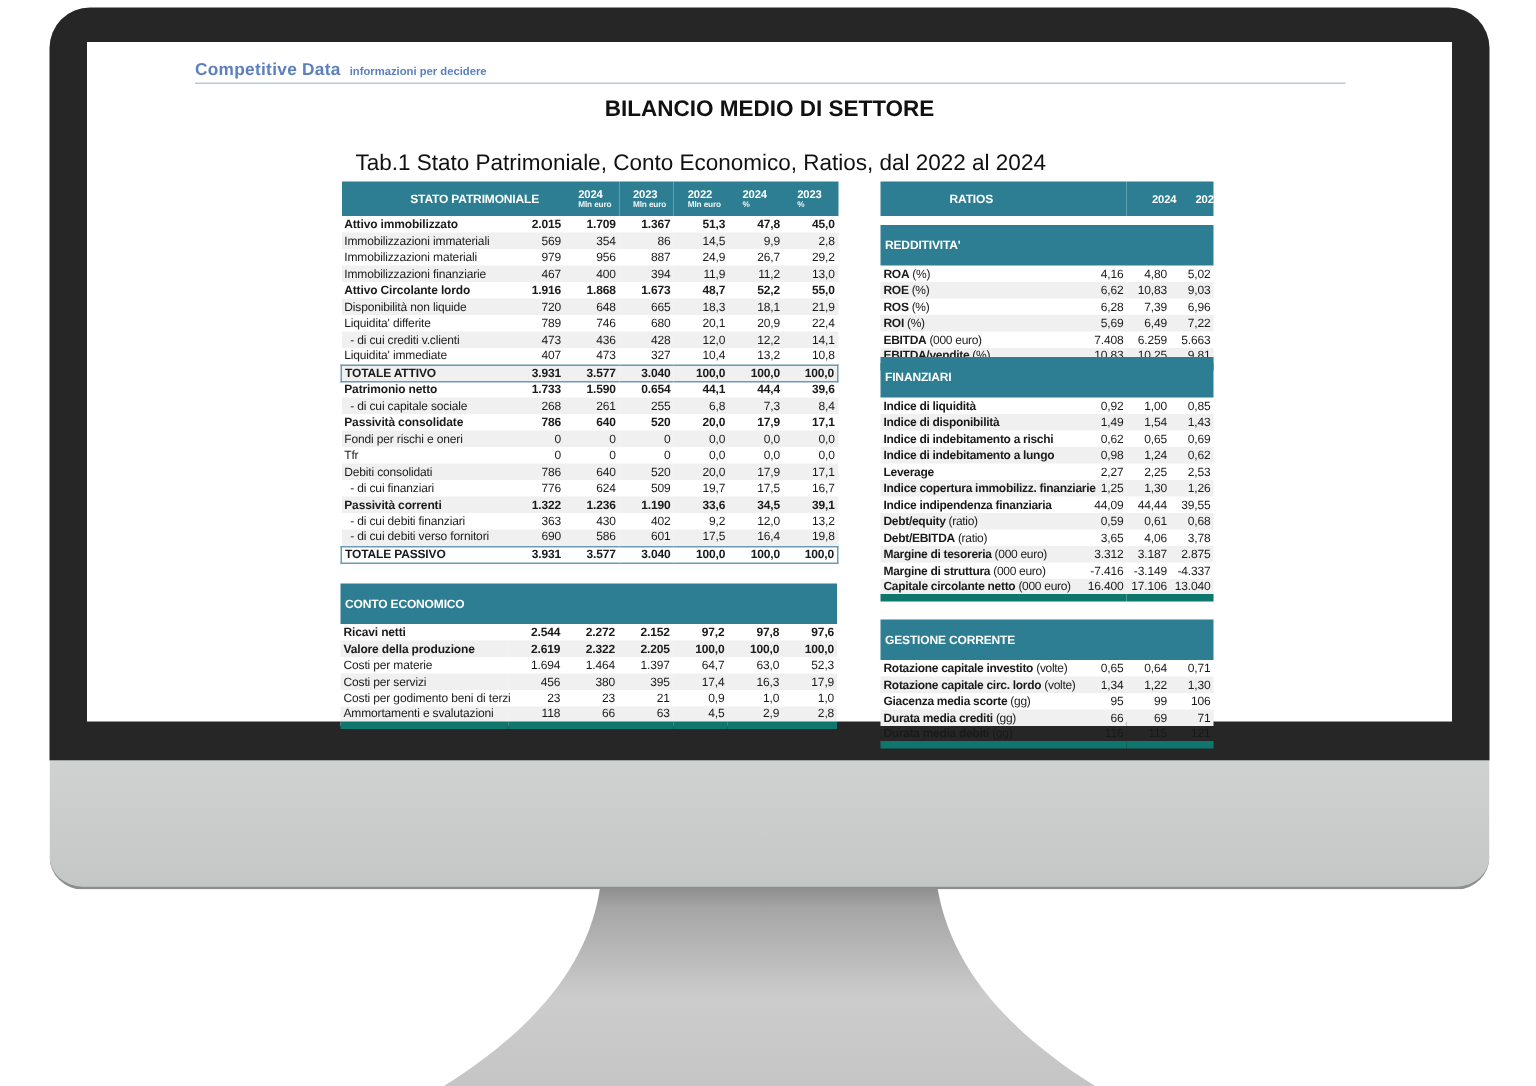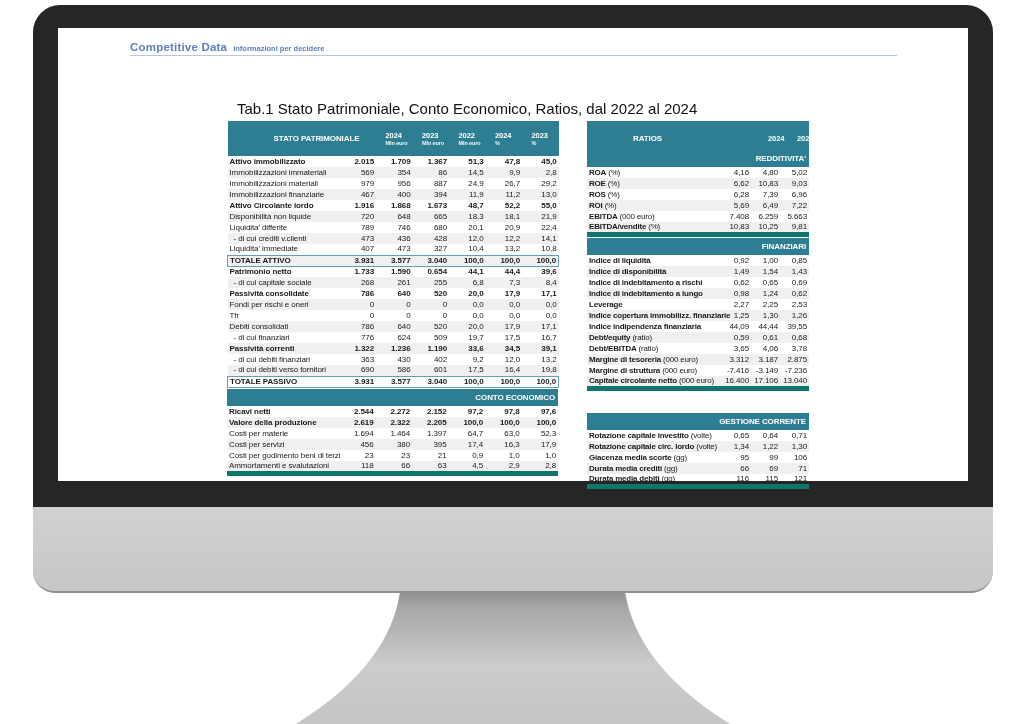--- a/index.html
+++ b/index.html
@@ -41,26 +41,26 @@
   .t tr.b td{font-weight:bold;}
   .t tr.total td{background:#fff;border-top:1.5px solid #6b9cb5;border-bottom:1.5px solid #6b9cb5;font-weight:bold;}
   .t tr.total td:first-child{border-left:1.5px solid #6b9cb5;}
   .t tr.total td:last-child{border-right:1.5px solid #6b9cb5;}
   .t td.ind{padding-left:6px;}
   .sfx{font-weight:normal;}
 
   .left-t{width:331px;}
   .right-t{width:222px;}
 
-  tr.head th{background:var(--accent);color:#fff;vertical-align:middle;height:35px;padding-left:46px;}
+  tr.head th{background:var(--accent);color:#fff;vertical-align:middle;height:23px;padding-left:46px;}
   tr.head th.lbl{text-align:left;font-weight:bold;font-size:8px;}
   .yc .yr{display:block;font-size:7.5px;font-weight:bold;line-height:8px;text-align:right;}
   .yc .un{display:block;font-size:5.5px;font-weight:600;line-height:6px;text-align:right;opacity:.92;}
-  tr.bar th{background:var(--accent);color:#fff;text-align:right;font-weight:bold;
-    font-size:8px;height:17px;padding:0 3px;}
+  tr.bar th{background:var(--accent);color:#fff;text-align:left;font-weight:bold;
+    font-size:8px;height:27px;padding:0 3px;}
   .right-t td.lbl{font-weight:bold;letter-spacing:-0.2px;}
   .endline tbody tr:last-child td{border-bottom:5px solid #0f766e;}
 </style>
 </head>
 <body>
 
 <div class="stage">
 
   <div class="bezel"></div>
   <div class="chin"></div>
@@ -77,20 +77,21 @@
     <path d="M104,0 L329,0 C337,46 367,90 434,132 L0,132 C67,90 97,46 104,0 Z" fill="url(#standGrad)"></path>
   </svg>
 
   <div class="screen">
 
     <div class="logo">
       <span class="brand">Competitive Data</span><span class="tagline">informazioni per decidere</span>
     </div>
     <div class="logo-rule"></div>
 
+    <div class="title">BILANCIO MEDIO DI SETTORE</div>
     <div class="subtitle">Tab.1 Stato Patrimoniale, Conto Economico, Ratios, dal 2022 al 2024</div>
 
     <table class="t left-t" style="left:169px;top:93px;">
       <colgroup>
           <col style="width:112px">
           <col style="width:36.5px">
           <col style="width:36.5px">
           <col style="width:36.5px">
           <col style="width:36.5px">
           <col style="width:36.5px">
@@ -536,21 +537,21 @@
           <tr>
             <td class="lbl">Margine di tesoreria<span class="sfx"> (000 euro)</span></td>
             <td class="val">3.312</td>
             <td class="val">3.187</td>
             <td class="val">2.875</td>
           </tr>
           <tr>
             <td class="lbl">Margine di struttura<span class="sfx"> (000 euro)</span></td>
             <td class="val">-7.416</td>
             <td class="val">-3.149</td>
-            <td class="val">-7.236</td>
+            <td class="val">-4.337</td>
           </tr>
           <tr>
             <td class="lbl">Capitale circolante netto<span class="sfx"> (000 euro)</span></td>
             <td class="val">16.400</td>
             <td class="val">17.106</td>
             <td class="val">13.040</td>
           </tr>
         </tbody>
     </table>
 

